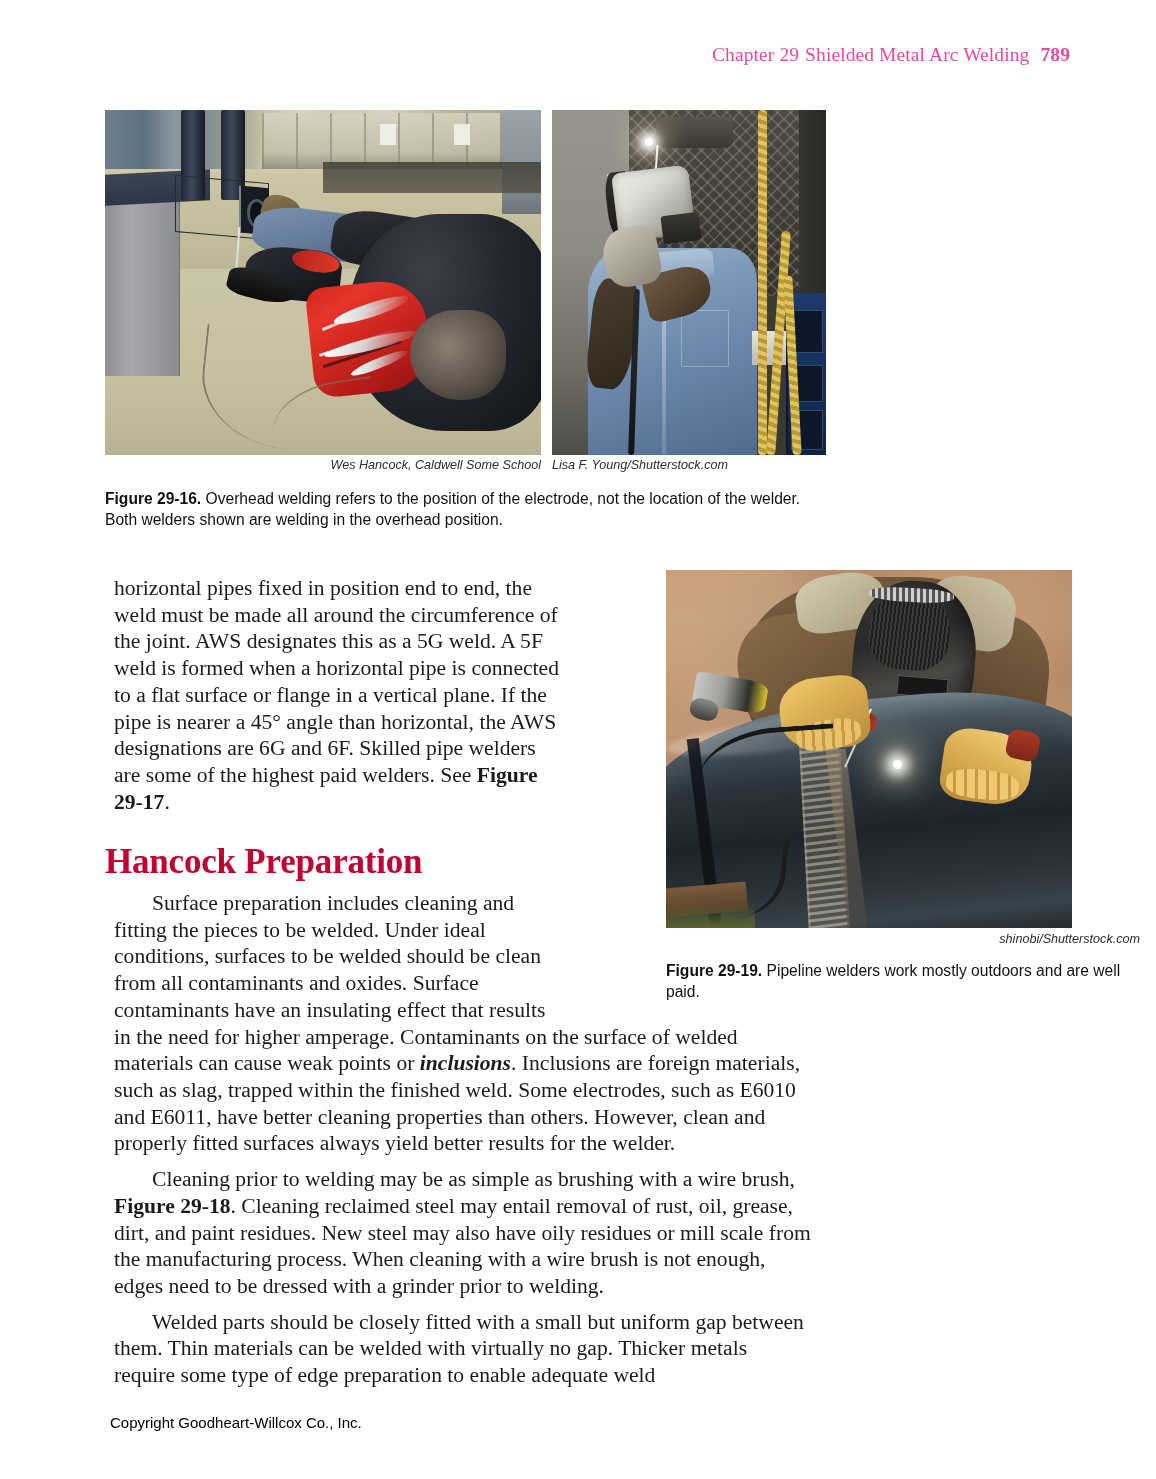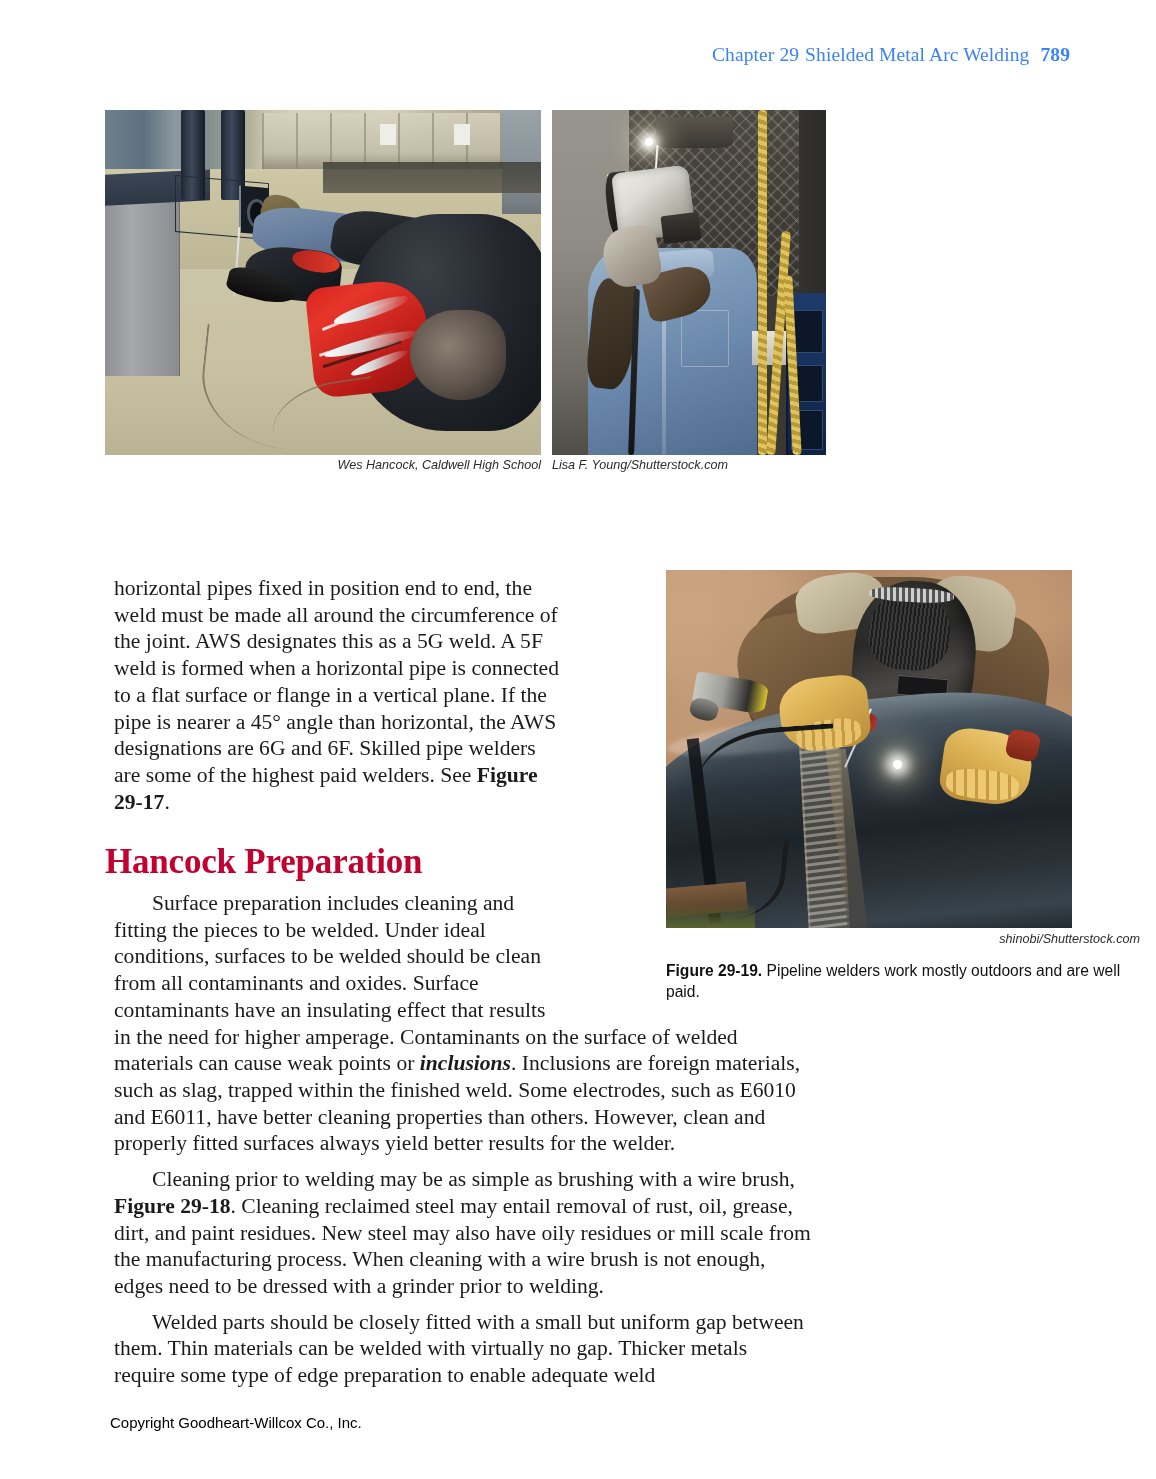--- a/index.html
+++ b/index.html
@@ -17,21 +17,21 @@
     overflow: hidden;
   }
 
   
   .running-head {
     position: absolute;
     top: 44px;
     right: 86px;
     font-family: "Liberation Serif", "DejaVu Serif", serif;
     font-size: 19.5px;
-    color: #3b82f6;
+    color: #ec4899;
     letter-spacing: 0.1px;
     white-space: nowrap;
   }
   .running-head .folio {
     font-weight: bold;
     margin-left: 11px;
     font-size: 19.5px;
   }
   .running-head .chap-sep { display: inline-block; width: 6px; }
 
@@ -692,24 +692,25 @@
       <div class="pB-panel"></div>
       <div class="pB-panel2"></div>
       <div class="pB-panel3"></div>
       <div class="pB-rope1"></div>
       <div class="pB-rope2"></div>
       <div class="pB-rope3"></div>
     </div>
   </div>
 
   <div class="credit-row">
-    <div class="credit credit-a">Wes Hancock, Caldwell High School</div>
+    <div class="credit credit-a">Wes Hancock, Caldwell Some School</div>
     <div class="credit credit-b">Lisa F. Young/Shutterstock.com</div>
   </div>
 
+  <div class="fig-caption"><b>Figure 29-16.</b><span> Overhead welding refers to the position of the electrode, not the location of the welder. Both welders shown are welding in the overhead position.</span></div>
 </div>
 
 <div class="fig2-wrap">
   <div class="photo photo-c">
     <div class="pC-bg"></div>
     <div class="pC-dirt"></div>
     <div class="pC-body"></div>
     <div class="pC-jacket-l"></div>
     <div class="pC-jacket-r"></div>
     <div class="pC-hoodcloth-l"></div>

